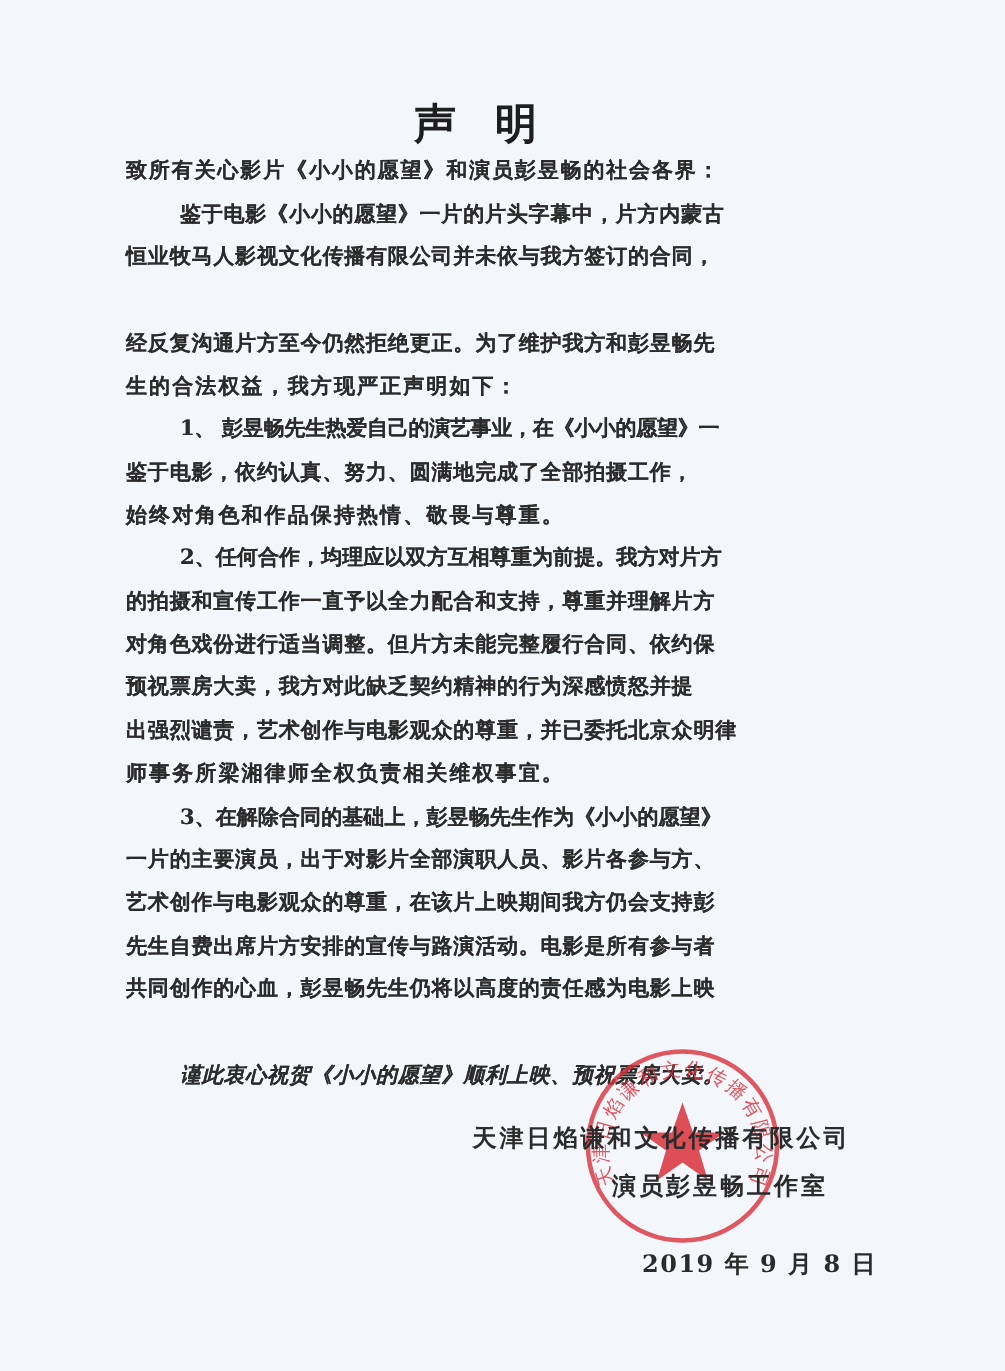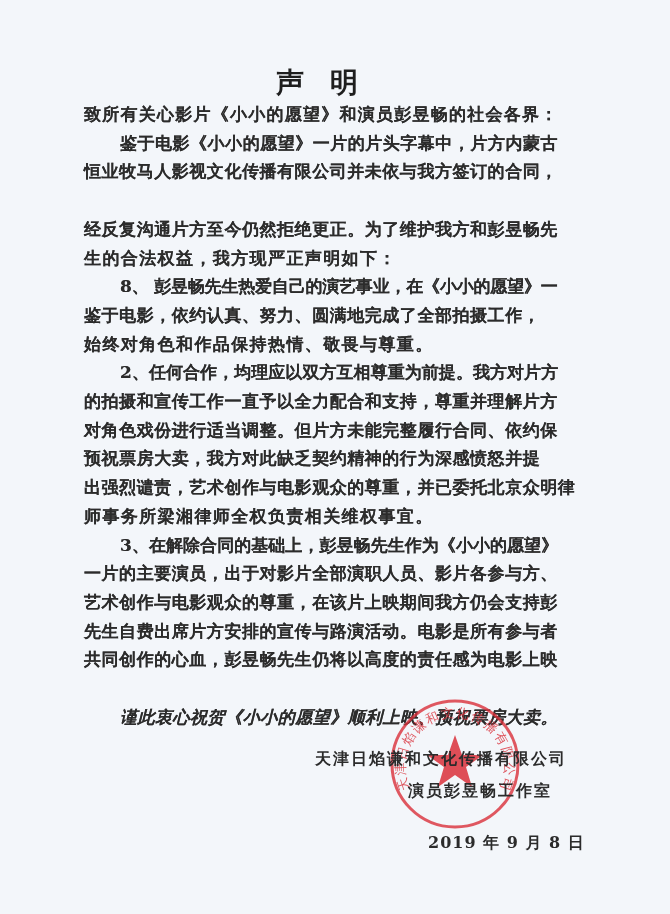--- a/index.html
+++ b/index.html
@@ -12,21 +12,21 @@
   }
   .page { position: absolute; left: 0; top: 0; width: 670px; height: 914px; }
   .title {
     position: absolute; top: 64px; left: 0; width: 630px; text-align: center;
     font-family: "DejaVu Sans", "Liberation Sans", sans-serif;
     font-weight: bold; font-size: 28px; letter-spacing: 26px; color: #1e1e1e;
     padding-left: 15px;
   }
   .line {
     position: absolute; left: 84px; width: 474px; height: 24px;
-    font-size: 17px; line-height: 24px; white-space: nowrap;
+    font-size: 14px; line-height: 24px; white-space: nowrap;
     letter-spacing: 1.4px; color: #2b2b2b; font-weight: bold;
     text-shadow: 0 0 0.4px #555;
   }
   .indent { left: 120px; width: 438px; }
   .sig {
     position: absolute; font-size: 16px; line-height: 22px; white-space: nowrap;
     letter-spacing: 2px; color: #2b2b2b; font-weight: bold;
   }
   .seal {
     position: absolute; left: 388px; top: 697px; width: 134px; height: 134px;
@@ -39,21 +39,21 @@
 <div class="page">
   <div class="title">声明</div>
 
   <div class="line" style="top: 102px; letter-spacing: 1.24615px;">致所有关心影片《小小的愿望》和演员彭昱畅的社会各界：</div>
 
   <div class="line indent" style="top: 130.7px; letter-spacing: 0.52px;">鉴于电影《小小的愿望》一片的片头字幕中，片方内蒙古</div>
   <div class="line" style="top: 159.4px; letter-spacing: 0.548148px;">恒业牧马人影视文化传播有限公司并未依与我方签订的合同，</div>
   <div class="line" style="top: 216.8px; letter-spacing: 0.548148px;">经反复沟通片方至今仍然拒绝更正。为了维护我方和彭昱畅先</div>
   <div class="line" style="top: 245.5px;">生的合法权益，我方现严正声明如下：</div>
 
-  <div class="line indent" style="top: 274.2px; letter-spacing: -0.192593px;">8、 彭昱畅先生热爱自己的演艺事业，在《小小的愿望》一</div>
+  <div class="line indent" style="top: 274.2px; letter-spacing: -0.192593px;">1、 彭昱畅先生热爱自己的演艺事业，在《小小的愿望》一</div>
   <div class="line" style="top: 302.9px; letter-spacing: 0.548148px;">鉴于电影，依约认真、努力、圆满地完成了全部拍摄工作，</div>
   <div class="line" style="top: 331.6px;">始终对角色和作品保持热情、敬畏与尊重。</div>
 
   <div class="line indent" style="top: 360.3px; letter-spacing: 0.0538462px;">2、任何合作，均理应以双方互相尊重为前提。我方对片方</div>
   <div class="line" style="top: 389px; letter-spacing: 0.548148px;">的拍摄和宣传工作一直予以全力配合和支持，尊重并理解片方</div>
   <div class="line" style="top: 417.7px; letter-spacing: 0.548148px;">对角色戏份进行适当调整。但片方未能完整履行合同、依约保</div>
   <div class="line" style="top: 446.4px; letter-spacing: 0.548148px;">预祝票房大卖，我方对此缺乏契约精神的行为深感愤怒并提</div>
   <div class="line" style="top: 475.1px; letter-spacing: 0.548148px;">出强烈谴责，艺术创作与电影观众的尊重，并已委托北京众明律</div>
   <div class="line" style="top: 503.8px;">师事务所梁湘律师全权负责相关维权事宜。</div>
 

